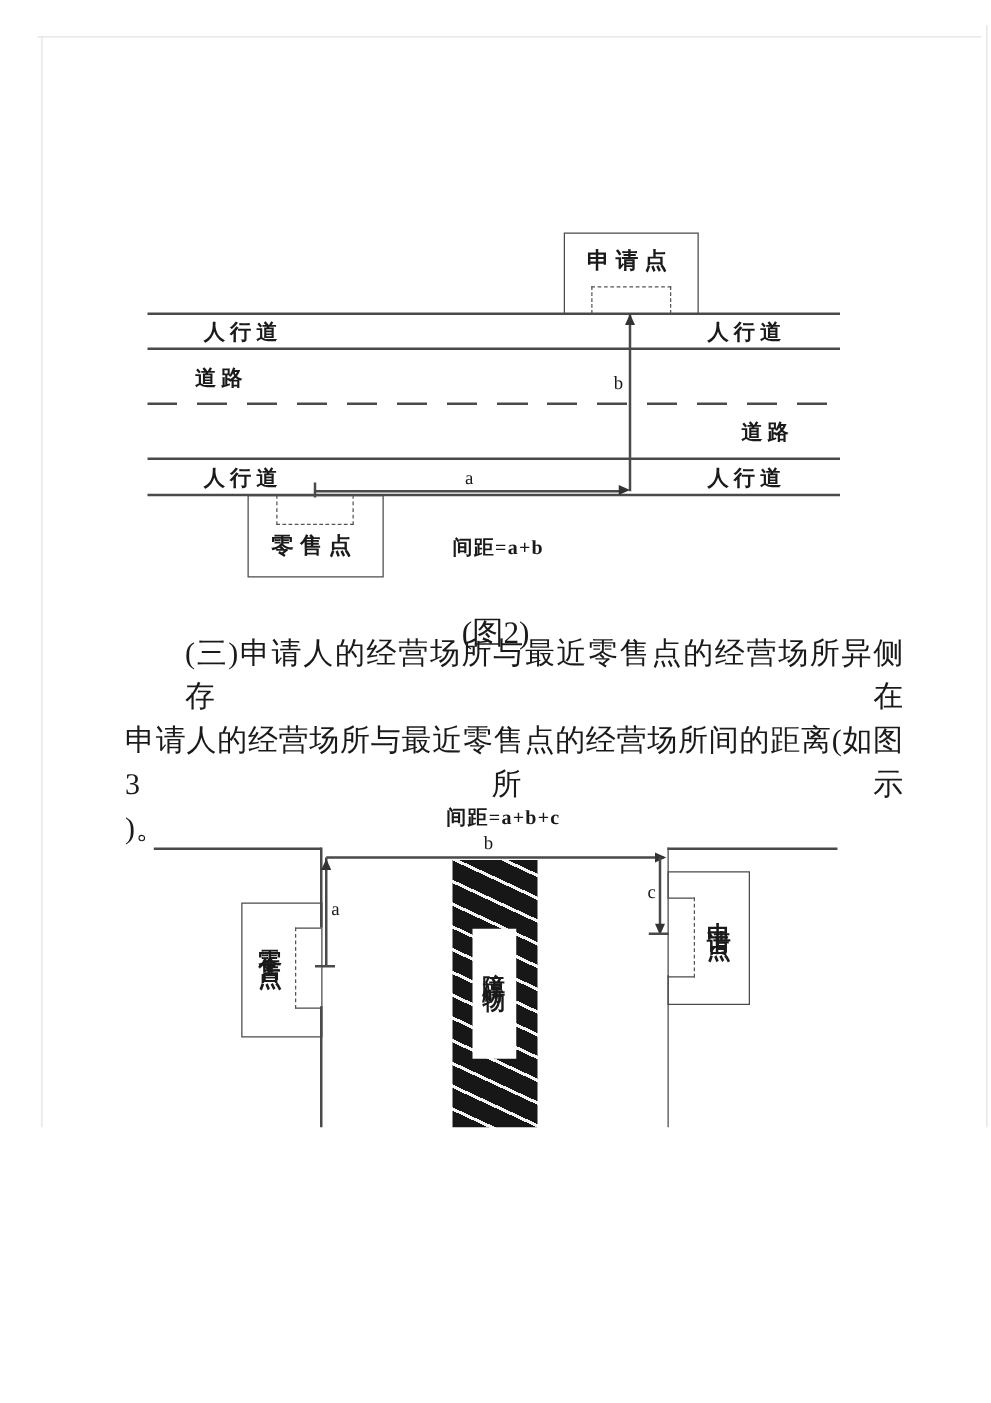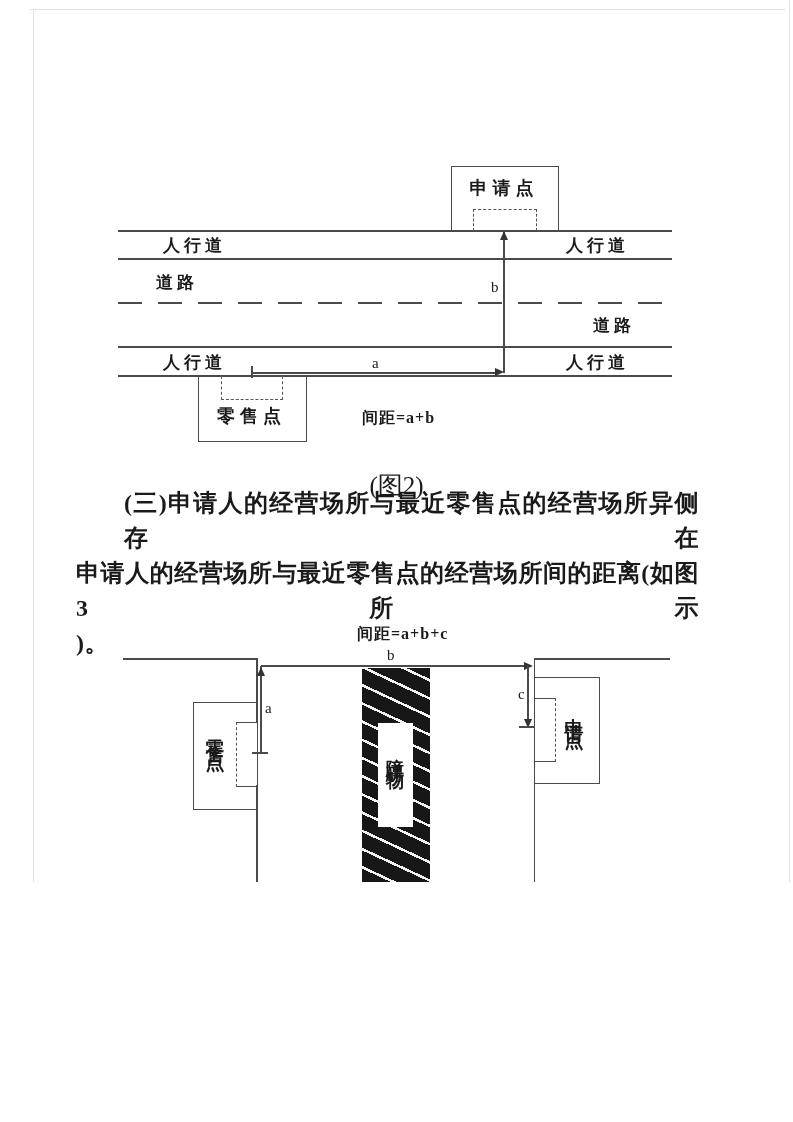--- a/index.html
+++ b/index.html
@@ -1,29 +1,29 @@
 <!DOCTYPE html>
 <html><head>
 <meta charset="utf-8">
 <style>
   html,body{margin:0;padding:0;background:#ffffff;}
   #page{position:relative;width:793px;height:882px;background:#ffffff;overflow:hidden;
-        font-family:"Liberation Serif","DejaVu Serif",serif;color:#1a1a1a;}
+        font-family:"Liberation Serif","DejaVu Serif",serif;color:#1a1a1a;margin-top:20px;}
   .abs{position:absolute;}
   .hline{position:absolute;background:#4a4a4a;height:1.5px;}
   .vline{position:absolute;background:#4a4a4a;width:1.5px;}
   .edge{position:absolute;background:#e2e2e2;}
   .box{position:absolute;border:1.5px solid #4a4a4a;background:transparent;}
   .lbl{position:absolute;color:#1a1a1a;white-space:nowrap;}
   .band-lbl{font-size:17px;letter-spacing:4px;font-weight:600;}
   .site-lbl{font-size:18px;letter-spacing:5px;font-weight:600;text-align:center;}
   .dim-lbl{font-size:15px;}
   .formula{font-size:16px;font-weight:600;letter-spacing:1px;}
   .caption{position:absolute;left:85px;width:623px;text-align:center;font-size:25px;font-weight:500;}
-  .para{position:absolute;left:76px;width:623px;font-size:24px;line-height:35px;font-weight:bold;}
+  .para{position:absolute;left:100px;width:623px;font-size:24px;line-height:35px;}
   .pline{text-align:justify;text-align-last:justify;letter-spacing:0.5px;}
   .pline.nojust{text-align:left;text-align-last:left;}
   .pline.indent{padding-left:48px;}
   .vtext{position:absolute;writing-mode:vertical-rl;text-orientation:upright;
          font-size:19px;letter-spacing:6px;font-weight:600;line-height:1;}
   .arrow{position:absolute;width:0;height:0;}
   .arr-up{border-left:4.5px solid transparent;border-right:4.5px solid transparent;border-bottom:9px solid #333;}
   .arr-down{border-left:4.5px solid transparent;border-right:4.5px solid transparent;border-top:9px solid #333;}
   .arr-right{border-top:4.5px solid transparent;border-bottom:4.5px solid transparent;border-left:9px solid #333;}
   .obstacle{position:absolute;background:repeating-linear-gradient(25deg,#171717 0px,#171717 14px,#f2f2f2 14px,#f2f2f2 16.5px);}

